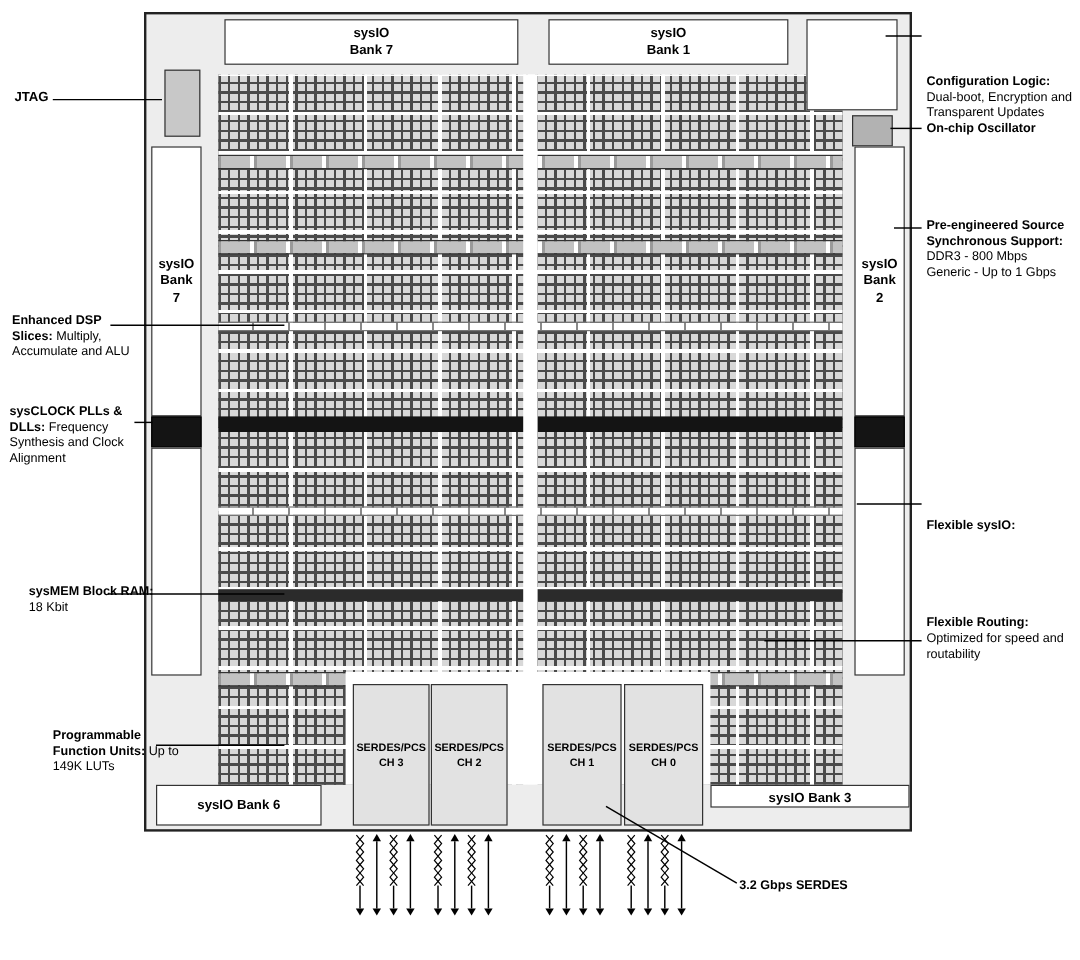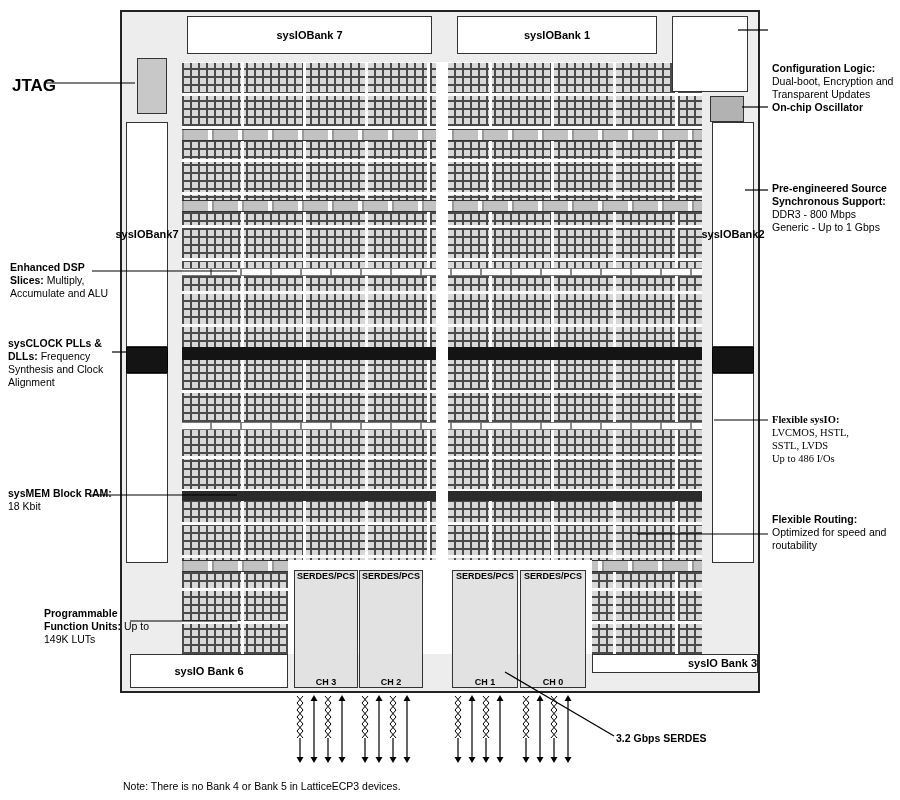--- a/index.html
+++ b/index.html
@@ -22,58 +22,58 @@
   .dsp-row { height:12px; border-top:1px solid #333; border-bottom:1px solid #333;
     background:repeating-linear-gradient(90deg,#9a9a9a 0 2px,#c2c2c2 2px 26px,#ffffff 26px 30px); }
   .ebr-row { height:8px; border-top:1px solid #777; border-bottom:1px solid #777;
     background:repeating-linear-gradient(90deg,#ffffff 0 28px,#8a8a8a 28px 30px); }
   .pll-row { height:13px; background:#141414; }
   .mem-row { height:10px; background:#2b2b2b; }
   .center-channel { position:absolute; top:0; left:254px; width:12px; height:592px; background:#fff; }
   .serdes-backdrop { position:absolute; left:106px; top:498px; width:304px; height:94px; background:#fff; }
 
   .bank { position:absolute; background:#fff; border:1px solid #333; display:flex;
-          flex-direction:row; align-items:center; justify-content:center;
+          flex-direction:column; align-items:center; justify-content:center;
           font-weight:bold; font-size:11px; line-height:1.3; text-align:center; }
   .bank-top0 { left:65px;  top:4px; width:245px; height:38px; }
   .bank-top1 { left:335px; top:4px; width:200px; height:38px; }
   .bank-left  { left:4px;   top:110px; width:42px; height:225px; }
   .bank-right { left:590px; top:110px; width:42px; height:225px; }
   .side-lower { position:absolute; width:42px; height:190px; top:361px; background:#fff; border:1px solid #333; }
   .side-lower.l { left:4px; } .side-lower.r { left:590px; }
   .pll-corner { position:absolute; width:42px; height:26px; top:335px; background:#141414; border:1px solid #000; }
   .pll-corner.l { left:4px; } .pll-corner.r { left:590px; }
-  .bank-bot6 { left:8px;   top:642px; width:158px; height:34px; }
+  .bank-bot6 { left:8px;   top:642px; width:138px; height:34px; }
   .bank-bot3 { left:470px; top:642px; width:166px; height:19px;justify-content:flex-end; }
 
   .config-box { position:absolute; left:550px; top:4px; width:76px; height:76px; background:#fff; border:1px solid #333; }
   .jtag-box   { position:absolute; left:15px; top:46px; width:30px; height:56px; background:#c8c8c8; border:1px solid #333; }
   .osc-box    { position:absolute; left:588px; top:84px; width:34px; height:26px; background:#b2b2b2; border:1px solid #333; }
 
   .serdes { position:absolute; top:558px; height:118px; background:#e2e2e2; border:1px solid #333;
-            display:flex; flex-direction:column; align-items:center; justify-content:space-between; gap:2px;
+            display:flex; flex-direction:column; align-items:center; justify-content:center; gap:2px;
             font-weight:bold; font-size:9px; text-align:center; }
   .serdes.ch3 { left:172px; width:64px; }
   .serdes.ch2 { left:237px; width:64px; }
   .serdes.ch1 { left:330px; width:66px; }
   .serdes.ch0 { left:398px; width:66px; }
 
   
   .callout { position:absolute; font-size:10.5px; line-height:1.25; }
   .callout b { font-weight:bold; }
   .callout .block { display:block; white-space:pre-line; }
-  .co-jtag    { left:12px;  top:75px;  width:70px;  font-size:17px; }
+  .co-jtag    { left:12px;  top:75px;  width:70px;  font-size:11px; }
   .co-dsp     { left:10px;  top:261px; width:108px; }
   .co-clk     { left:8px;   top:337px; width:106px; }
-  .co-mem     { left:8px;   top:487px; width:112px; }
+  .co-mem     { left:24px;   top:487px; width:112px; }
   .co-pfu     { left:8px;   top:607px; width:120px;margin-left:36px; }
   .co-cfg     { left:772px; top:22px;  width:122px;margin-top:40px; }
   .co-osc     { left:772px; top:101px; width:122px; }
   .co-ddr     { left:772px; top:182px; width:126px; }
-  .co-sysio   { left:772px; top:413px; width:122px;font-family:Liberation Serif, serif; }
+  .co-sysio   { left:772px; top:432px; width:122px; }
   .co-route   { left:772px; top:513px; width:122px; }
   .co-serdes  { left:616px; top:732px; width:130px; }
 
   .note { position:absolute; left:123px; top:780px; font-size:10.5px; }
 
   svg.overlay { position:absolute; left:0; top:0; width:900px; height:800px; pointer-events:none; }
   svg.overlay line { stroke:#000; stroke-width:1.2; }
 </style>
 </head>
 <body>
@@ -167,32 +167,29 @@
     <b>Configuration Logic:</b><span class="block">Dual-boot, Encryption and Transparent Updates</span>
   </div>
   <div class="callout co-osc">
     <b>On-chip Oscillator</b>
   </div>
   <div class="callout co-ddr">
     <b>Pre-engineered Source Synchronous Support:</b><span class="block">DDR3 - 800 Mbps
 Generic - Up to 1 Gbps</span>
   </div>
   <div class="callout co-sysio">
-    <b>Flexible sysIO:</b><span class="block">LVCMOS, HSTL,
-SSTL, LVDS
-Up to 486 I/Os</span>
+    <b>Flexible sysIO:</b>
   </div>
   <div class="callout co-route">
     <b>Flexible Routing:</b><span class="block">Optimized for speed and routability</span>
   </div>
   <div class="callout co-serdes">
     <b>3.2 Gbps SERDES</b>
   </div>
 
-  <div class="note">Note: There is no Bank 4 or Bank 5 in LatticeECP3 devices.</div>
 
   <svg class="overlay" id="overlay">
     <line x1="44" y1="83" x2="135" y2="83"></line>
     <line x1="92" y1="271" x2="237" y2="271"></line>
     <line x1="112" y1="352" x2="127" y2="352"></line>
     <line x1="90" y1="495" x2="237" y2="495"></line>
     <line x1="130" y1="621" x2="237" y2="621"></line>
     <line x1="738" y1="30" x2="768" y2="30"></line>
     <line x1="742" y1="107" x2="768" y2="107"></line>
     <line x1="745" y1="190" x2="768" y2="190"></line>

